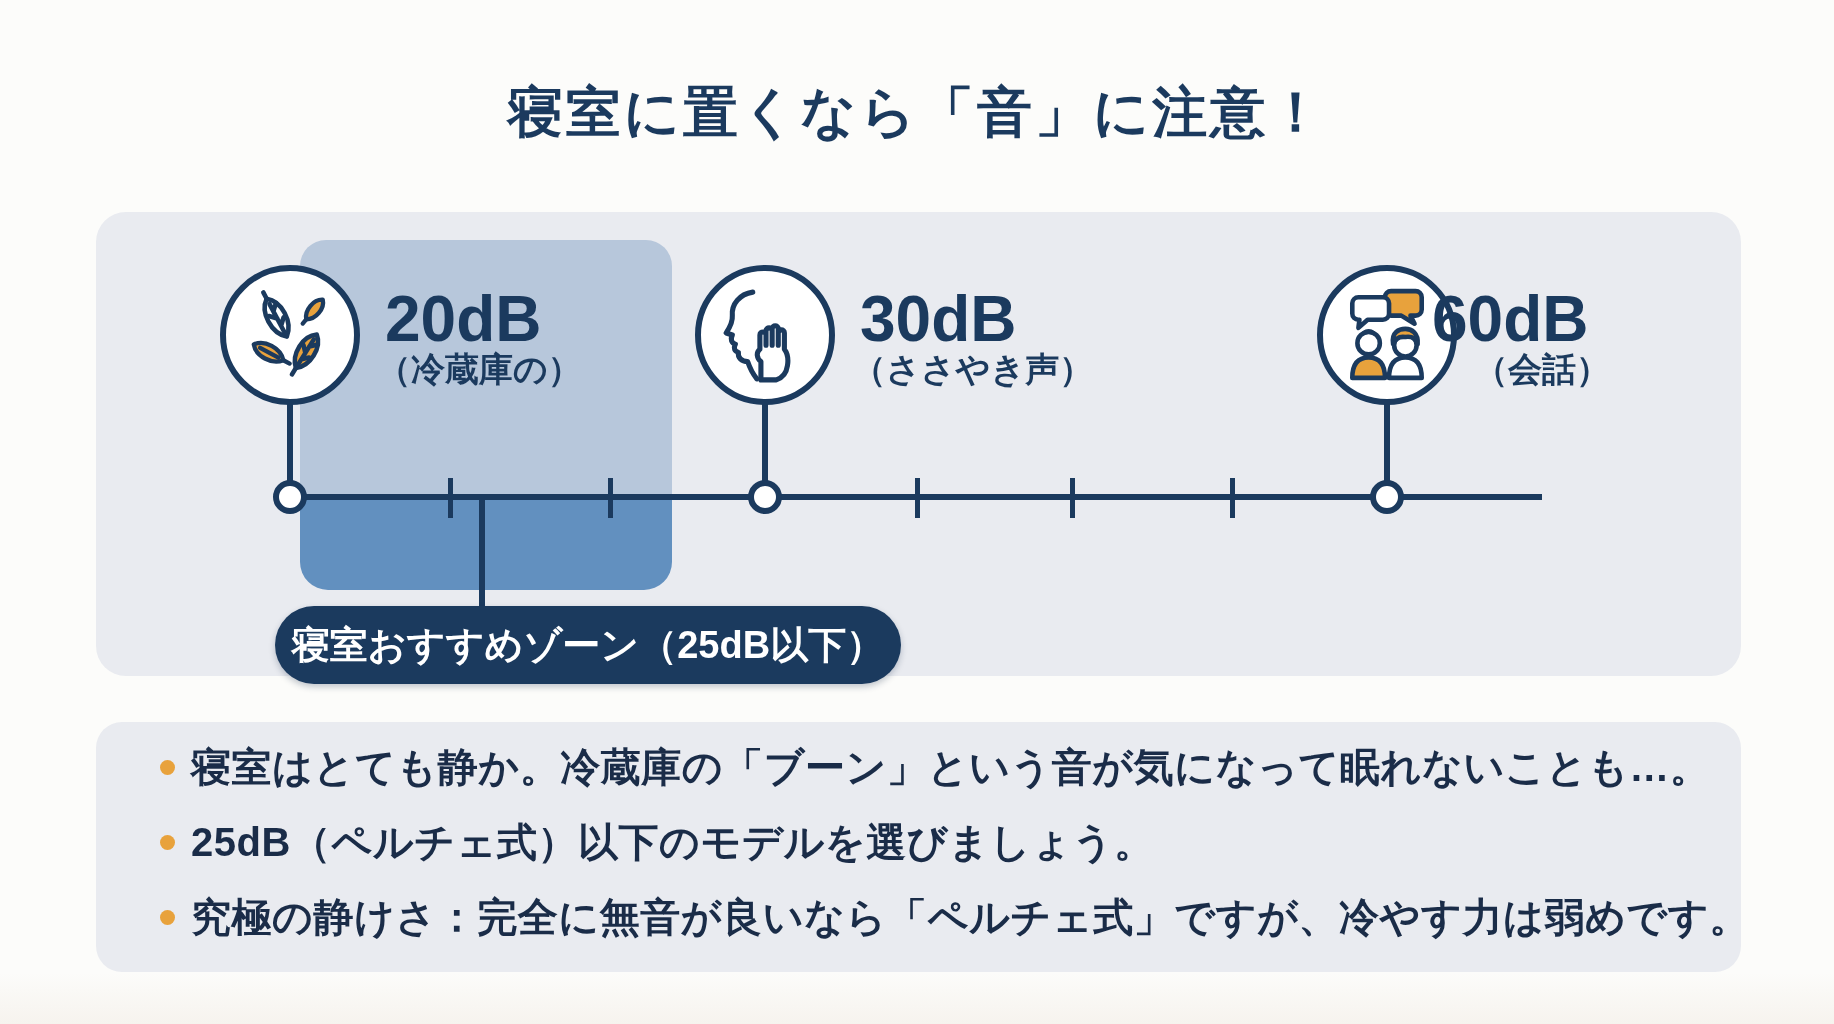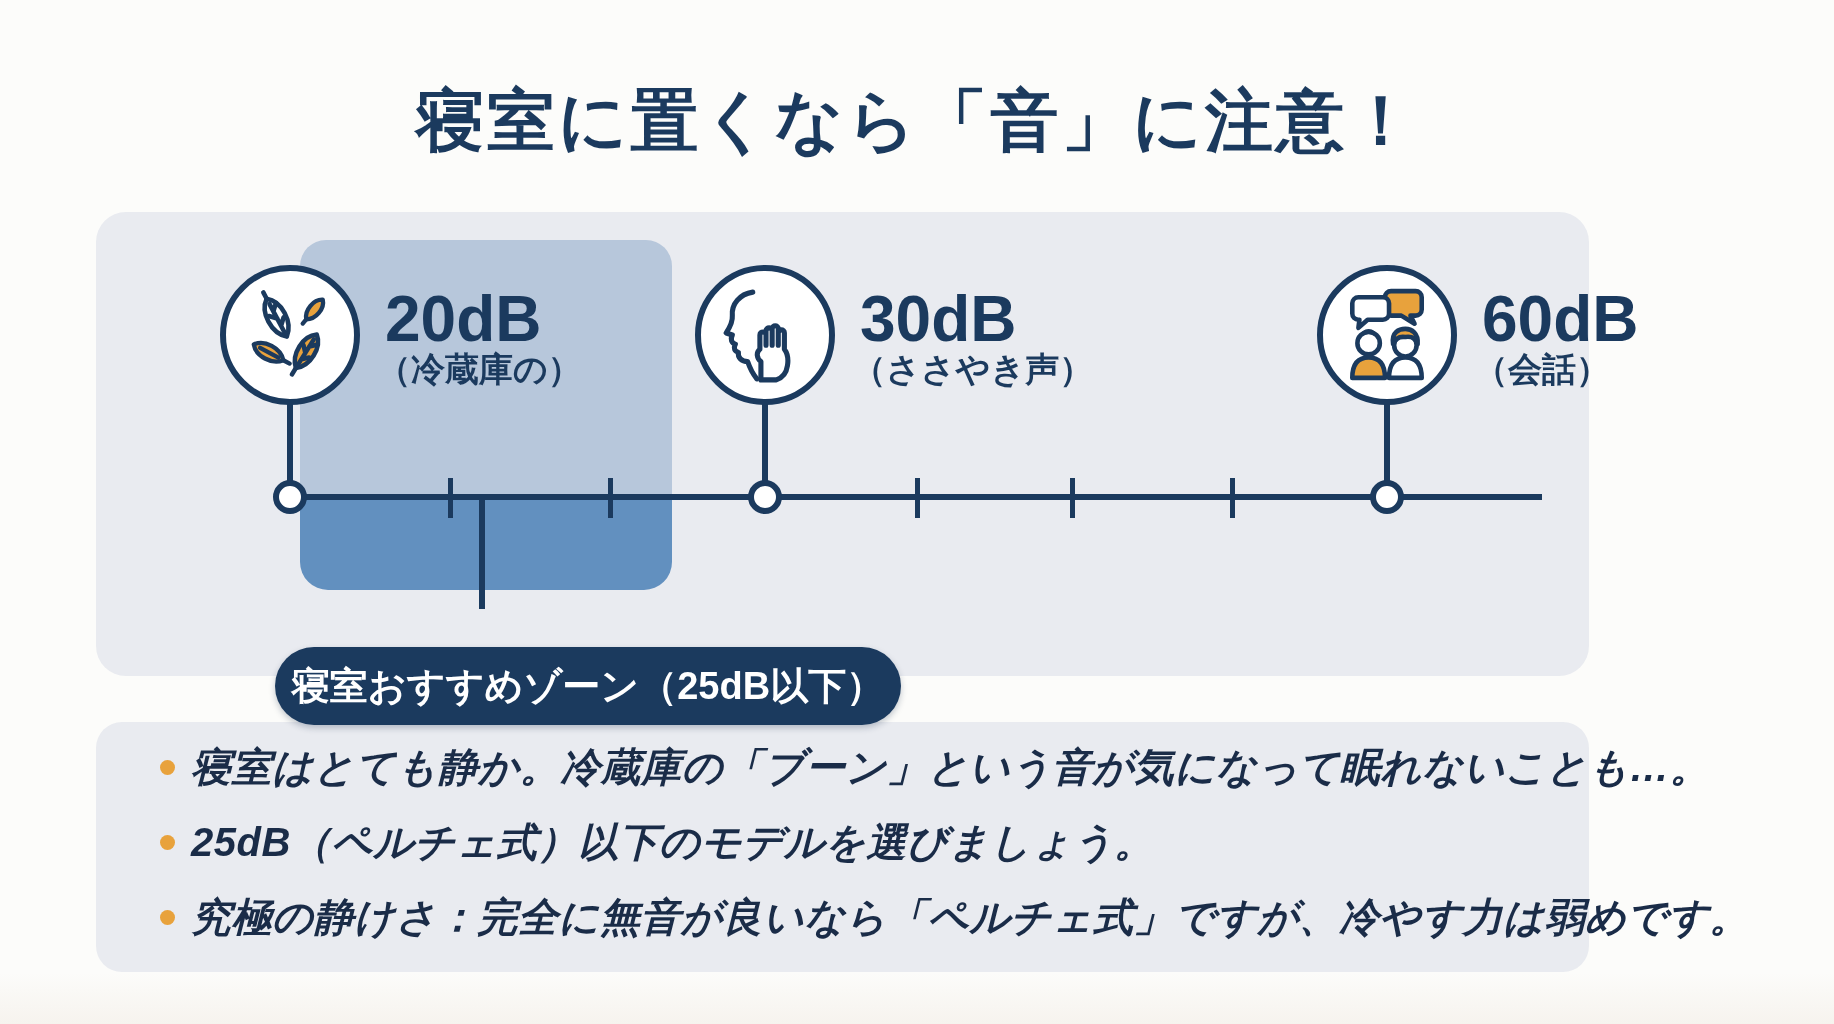--- a/index.html
+++ b/index.html
@@ -14,26 +14,26 @@
   *{margin:0;padding:0;box-sizing:border-box;}
   html,body{width:1834px;height:1024px;overflow:hidden;}
   body{
     position:relative;
     background:linear-gradient(var(--bg) 0 95%,#f6f3ee);
     font-family:"Liberation Sans","DejaVu Sans",sans-serif;
     color:var(--navy);
   }
   .page-title{
     position:absolute;left:0;top:76px;width:100%;
-    text-align:center;font-size:68px;font-weight:900;
+    text-align:center;font-size:55px;font-weight:900;
     letter-spacing:3px;color:var(--navy);
   }
   .panel{
-    position:absolute;left:96px;width:1493px;
-    background:var(--panel);border-radius:30px;font-style:italic;
+    position:absolute;left:96px;width:1645px;
+    background:var(--panel);border-radius:30px;
   }
   .panel-scale{top:212px;height:464px;}
   .panel-notes{top:722px;height:250px;border-radius:26px;padding:8px 40px 0 64px;}
 
   
   .zone-light{
     position:absolute;left:300px;top:240px;width:372px;height:257px;
     background:var(--zone-light);border-radius:26px 26px 0 0;z-index:1;
   }
   .zone-dark{
@@ -61,21 +61,20 @@
   .db-label{position:absolute;top:282px;font-size:64px;font-weight:700;color:var(--navy);z-index:5;white-space:nowrap;}
   .db-sub{position:absolute;top:347px;font-size:34px;font-weight:700;color:var(--navy);z-index:5;white-space:nowrap;}
 
   
   .zone-pill{
     position:absolute;left:275px;top:606px;width:626px;height:78px;
     background:var(--navy);border-radius:39px;z-index:5;
     display:flex;align-items:center;justify-content:center;
     color:#fff;font-size:38px;font-weight:800;white-space:nowrap;
     box-shadow:0 3px 6px rgba(20,40,70,.25);
-    margin-top:41px;
   }
 
   
   .note-row{display:flex;align-items:center;height:75px;}
   .bullet-dot{
     width:15px;height:15px;border-radius:50%;background:var(--orange);
     margin-right:16px;flex:0 0 auto;
   }
   .note-text{font-size:40px;font-weight:800;color:var(--text);white-space:nowrap;letter-spacing:.5px;}
 
@@ -152,21 +151,21 @@
       <path class="fill-white" d="M20,11 h24 a6,6 0 0 1 6,6 v10 a6,6 0 0 1 -6,6 h-15 l-9,8 1,-8 h-1 a6,6 0 0 1 -6,-6 v-10 a6,6 0 0 1 6,-6 z"></path>
       <circle class="fill-white" cx="30" cy="56" r="11"></circle>
       <path class="fill-navy" d="M20,53 C21,45 26,42 30,42 C34,42 39,45 40,53 C37,48 34,47 30,47 C26,47 23,48 20,53 Z"></path>
       <path class="fill-orange" d="M14,90 C14,76 20,70 30,70 C40,70 46,76 46,90 Z"></path>
       <circle class="fill-white" cx="66" cy="58" r="11"></circle>
       <path class="fill-orange" d="M54,57 C52,45 60,42 66,42 C72,42 79,46 78,57 C76,51 72,49 66,50 C60,49 56,52 54,57 Z"></path>
       <path class="fill-white" d="M50,90 C50,76 56,70 66,70 C76,70 82,76 82,90 Z"></path>
     </g>
   </svg>
 </div>
-<div class="db-label" style="left:1482px;text-align:center;">60dB</div>
+<div class="db-label" style="left:1432px;text-align:center;">60dB</div>
 <div class="db-sub" style="left:1474px;">（会話）</div>
 
 <div class="zone-pill">寝室おすすめゾーン（25dB以下）</div>
 
 <div class="panel panel-notes">
   <div class="note-row">
     <span class="bullet-dot"></span>
     <span class="note-text">寝室はとても静か。冷蔵庫の「ブーン」という音が気になって眠れないことも…。</span>
   </div>
   <div class="note-row">

